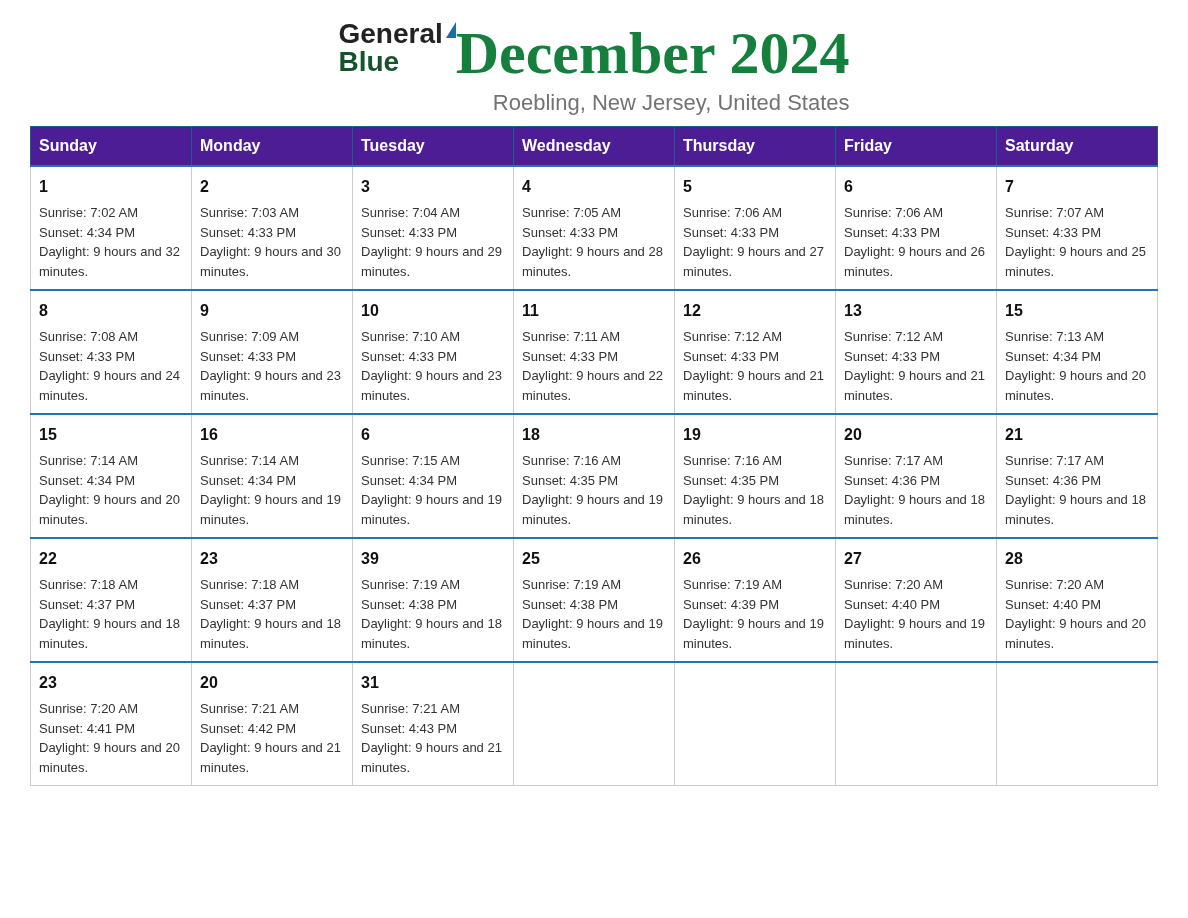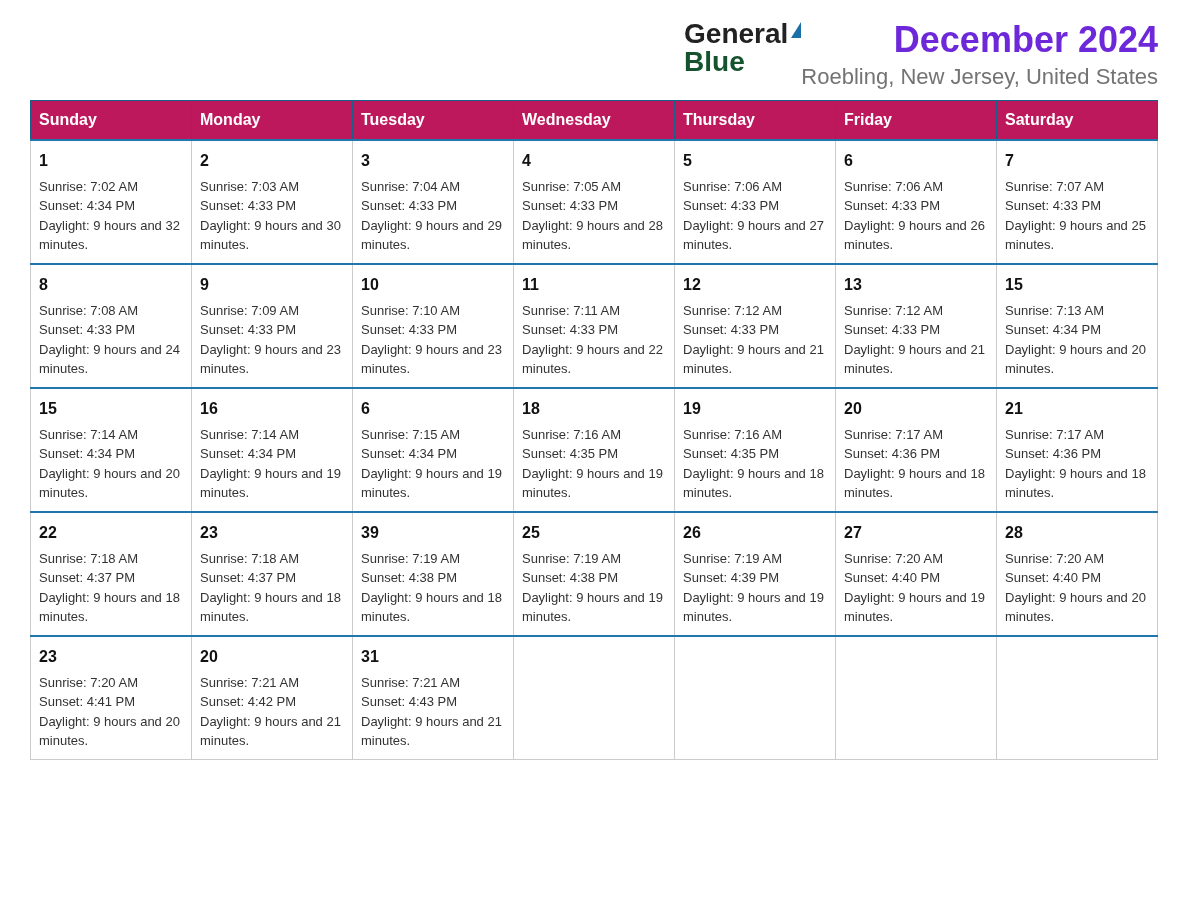--- a/index.html
+++ b/index.html
@@ -7,21 +7,21 @@
       font-family: Arial, sans-serif;
       background: #fff;
       color: #222;
       width: 1188px;
       min-height: 918px;
       padding: 20px 30px;
     }
     .header {
       display: flex;
       align-items: flex-start;
-      justify-content: flex-end;
+      justify-content: center;
       margin-bottom: 10px;
     }
     .logo {
       display: flex;
       flex-direction: column;
       align-items: flex-start;
     }
     .logo-general {
       font-size: 28px;
       font-weight: bold;
@@ -42,37 +42,38 @@
       border-bottom: 16px solid #1a6fa8;
       margin-left: 3px;
       vertical-align: middle;
       position: relative;
       top: -4px;
     }
     .title-block {
       text-align: right;
     }
     .title-month {
-      font-size: 36px;
-      font-weight: bold;
-      color: #6d28d9;
+      font-size: 60px;
+      font-weight: bold;
+      color: #15803d;
       line-height: 1.1;
+      font-family: Liberation Serif, serif;
     }
     .title-location {
       font-size: 22px;
       color: #737373;
       margin-top: 4px;
     }
     .calendar {
       width: 100%;
       border-collapse: collapse;
       margin-top: 10px;
     }
     .calendar thead th {
-      background-color: #be185d;
+      background-color: #4c1d95;
       color: #fff;
       font-size: 16px;
       font-weight: bold;
       padding: 10px 8px;
       text-align: left;
       border: 1px solid #1a5f8a;
     }
     .calendar tbody td {
       vertical-align: top;
       padding: 8px;

